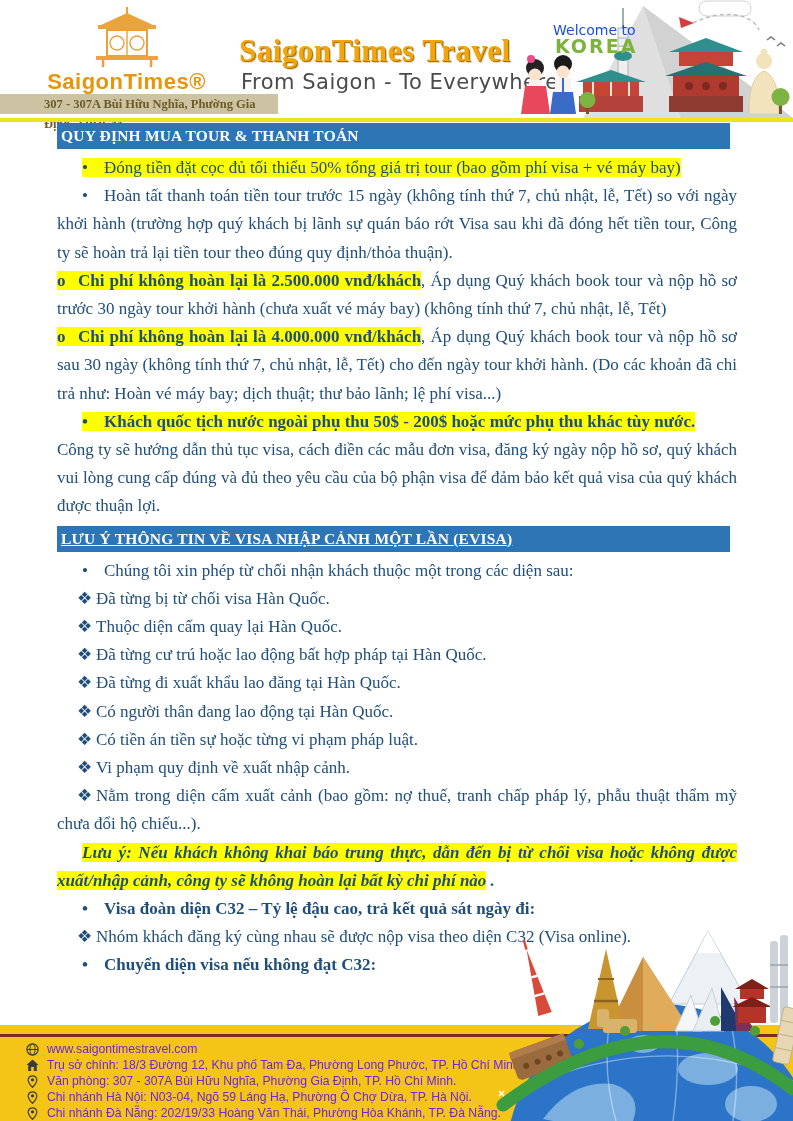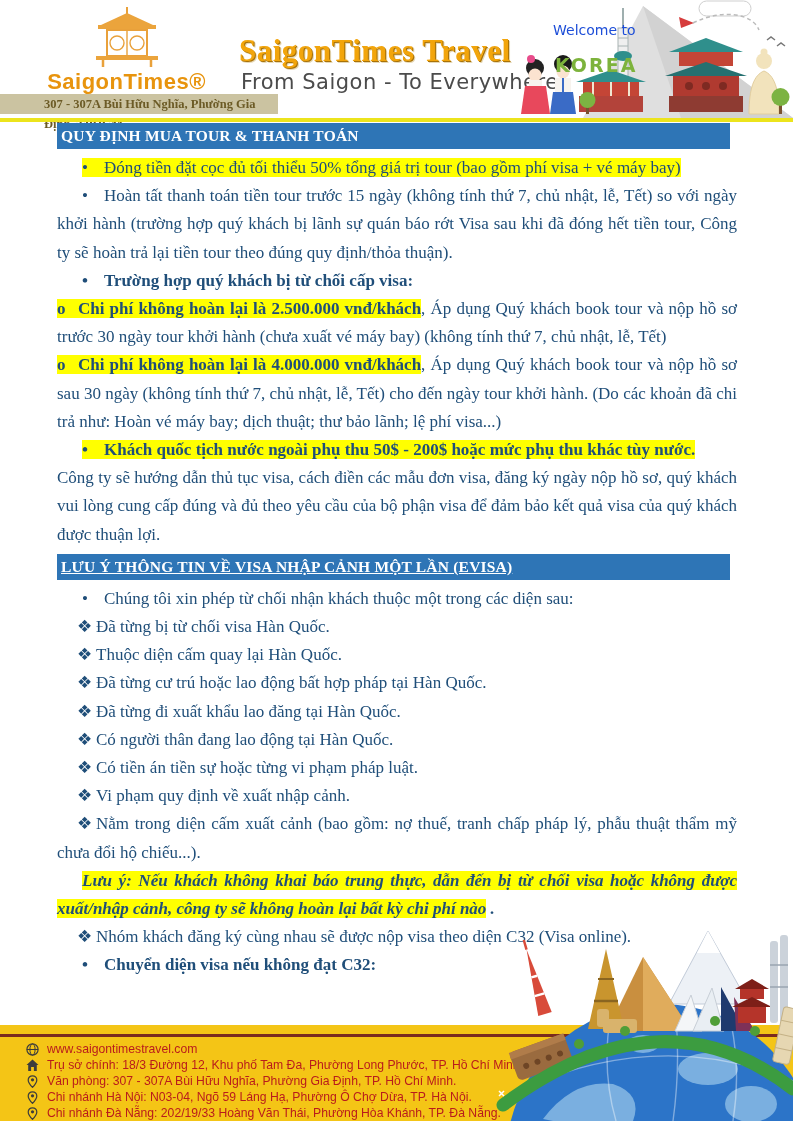--- a/index.html
+++ b/index.html
@@ -21,21 +21,21 @@
                  text-shadow:1px 1px 0 #a87208, 2px 2px 0 #e6d9b8; }
   .brand-tagline { position:absolute; left:241px; top:70px; font-size:21px; color:#4b4b4b;
                    font-family:"DejaVu Sans",sans-serif; letter-spacing:.5px; }
   .addr-bar { position:absolute; left:0; top:94px; width:278px; height:20px; background:#CBC3A1; }
   .addr-text { font-size:12.5px; font-weight:bold; color:#6C5B26; line-height:20px; padding-left:44px; }
 
   .korea { position:absolute; right:0; top:0; width:272px; height:118px; }
   .korea svg { position:absolute; left:0; top:0; }
   .welcome1 { position:absolute; left:32px; top:22px; font-family:"DejaVu Sans",sans-serif;
               color:#1d4ed8; font-size:14px; }
-  .welcome2 { position:absolute; left:34px; top:54px; font-family:"DejaVu Sans",sans-serif;
+  .welcome2 { position:absolute; left:34px; top:35px; font-family:"DejaVu Sans",sans-serif;
               color:#7DB33C; font-weight:bold; font-size:19px; letter-spacing:2px; }
 
   .top-rule { position:absolute; top:118px; left:0; width:100%; height:4px; background:#ECE41C; }
 
   
   .content { position:absolute; top:123px; left:0; width:100%; padding:0 56px 0 57px;
              font-size:17px; color:#1F4E79; text-align:justify; }
   .band { width:673px; height:26px; background:#2E75B6; color:#fff; font-weight:bold;
           font-size:15.5px; line-height:26px; padding-left:4px; letter-spacing:.2px;
           text-align:left; }
@@ -48,21 +48,21 @@
   .b  { font-weight:bold; }
   .note { font-style:italic; font-weight:bold; }
   .blt   { display:inline-block; width:22px; text-indent:0; }
   .blt-d { display:inline-block; width:19px; text-indent:0; }
   .blt-o { display:inline-block; width:21px; text-indent:0; font-weight:bold; }
 
   
   .footer { position:absolute; left:0; bottom:0; width:100%; height:96px; background:#F4C516; }
   .footer-rule { position:absolute; top:9px; left:0; width:100%; height:3px; background:#7A2B1E; }
   .contacts { position:absolute; top:16px; left:26px; font-family:"Liberation Sans",sans-serif;
-              font-size:12.2px; color:#b91c1c; }
+              font-size:12.2px; color:#6d28d9; }
   .contact-line { display:flex; align-items:center; height:16px; gap:8px; white-space:nowrap; }
   .cicon { flex:0 0 13px; }
 
   .globe { position:absolute; right:0; bottom:0; width:310px; height:212px; }
 </style>
 </head>
 <body>
 
 <div class="page">
 
@@ -153,21 +153,20 @@
   <div class="top-rule"></div>
 
   <div class="content">
 
     <div class="band">QUY ĐỊNH MUA TOUR &amp; THANH TOÁN</div>
 
     <p class="para ind first"><span class="hl"><span class="blt">•</span><span>Đóng tiền đặt cọc đủ tối thiểu 50% tổng giá trị tour (bao gồm phí visa + vé máy bay)</span></span></p>
 
     <p class="para ind"><span class="blt">•</span><span>Hoàn tất thanh toán tiền tour trước 15 ngày (không tính thứ 7, chủ nhật, lễ, Tết) so với ngày khởi hành (trường hợp quý khách bị lãnh sự quán báo rớt Visa sau khi đã đóng hết tiền tour, Công ty sẽ hoàn trả lại tiền tour theo đúng quy định/thỏa thuận).</span></p>
 
-    <p class="para ind b"><span class="blt">•</span><span>Trường hợp quý khách bị từ chối cấp visa:</span></p>
 
     <p class="para"><span class="hl b"><span class="blt-o">o</span><span>Chi phí không hoàn lại là 2.500.000 vnđ/khách</span></span><span>, Áp dụng Quý khách book tour và nộp hồ sơ trước 30 ngày tour khởi hành (chưa xuất vé máy bay) (không tính thứ 7, chủ nhật, lễ, Tết)</span></p>
 
     <p class="para"><span class="hl b"><span class="blt-o">o</span><span>Chi phí không hoàn lại là 4.000.000 vnđ/khách</span></span><span>, Áp dụng Quý khách book tour và nộp hồ sơ sau 30 ngày (không tính thứ 7, chủ nhật, lễ, Tết) cho đến ngày tour khởi hành. (Do các khoản đã chi trả như: Hoàn vé máy bay; dịch thuật; thư bảo lãnh; lệ phí visa...)</span></p>
 
     <p class="para ind b"><span class="hl"><span class="blt">•</span><span>Khách quốc tịch nước ngoài phụ thu 50$ - 200$ hoặc mức phụ thu khác tùy nước.</span></span></p>
 
     <p class="para">Công ty sẽ hướng dẫn thủ tục visa, cách điền các mẫu đơn visa, đăng ký ngày nộp hồ sơ, quý khách vui lòng cung cấp đúng và đủ theo yêu cầu của bộ phận visa để đảm bảo kết quả visa của quý khách được thuận lợi.</p>
 
     <div class="band band2">LƯU Ý THÔNG TIN VỀ VISA NHẬP CẢNH MỘT LẦN (EVISA)</div>
@@ -178,20 +177,21 @@
     <p class="para ind2"><span class="blt-d">❖</span><span>Thuộc diện cấm quay lại Hàn Quốc.</span></p>
     <p class="para ind2"><span class="blt-d">❖</span><span>Đã từng cư trú hoặc lao động bất hợp pháp tại Hàn Quốc.</span></p>
     <p class="para ind2"><span class="blt-d">❖</span><span>Đã từng đi xuất khẩu lao đăng tại Hàn Quốc.</span></p>
     <p class="para ind2"><span class="blt-d">❖</span><span>Có người thân đang lao động tại Hàn Quốc.</span></p>
     <p class="para ind2"><span class="blt-d">❖</span><span>Có tiền án tiền sự hoặc từng vi phạm pháp luật.</span></p>
     <p class="para ind2"><span class="blt-d">❖</span><span>Vi phạm quy định về xuất nhập cảnh.</span></p>
     <p class="para ind2"><span class="blt-d">❖</span><span>Nằm trong diện cấm xuất cảnh (bao gồm: nợ thuế, tranh chấp pháp lý, phẫu thuật thẩm mỹ chưa đổi hộ chiếu...).</span></p>
 
     <p class="para ind note"><span class="hl">Lưu ý: Nếu khách không khai báo trung thực, dẫn đến bị từ chối visa hoặc không được xuất/nhập cảnh, công ty sẽ không hoàn lại bất kỳ chi phí nào</span><span> .</span></p>
 
+    <p class="para ind b"><span class="blt">•</span><span>Visa đoàn diện C32 – Tỷ lệ đậu cao, trả kết quả sát ngày đi:</span></p>
 
     <p class="para ind2"><span class="blt-d">❖</span><span>Nhóm khách đăng ký cùng nhau sẽ được nộp visa theo diện C32 (Visa online).</span></p>
 
     <p class="para ind b"><span class="blt">•</span><span>Chuyển diện visa nếu không đạt C32:</span></p>
   </div>
 
   <div class="footer">
     <div class="footer-rule"></div>
     <div class="contacts">
       <div class="contact-line">

